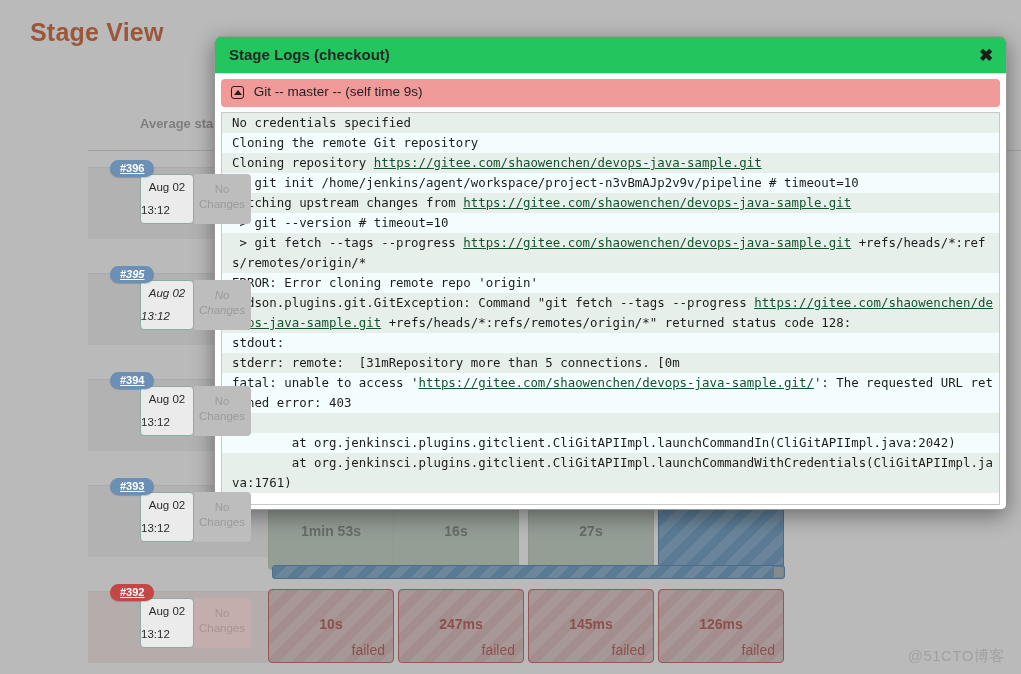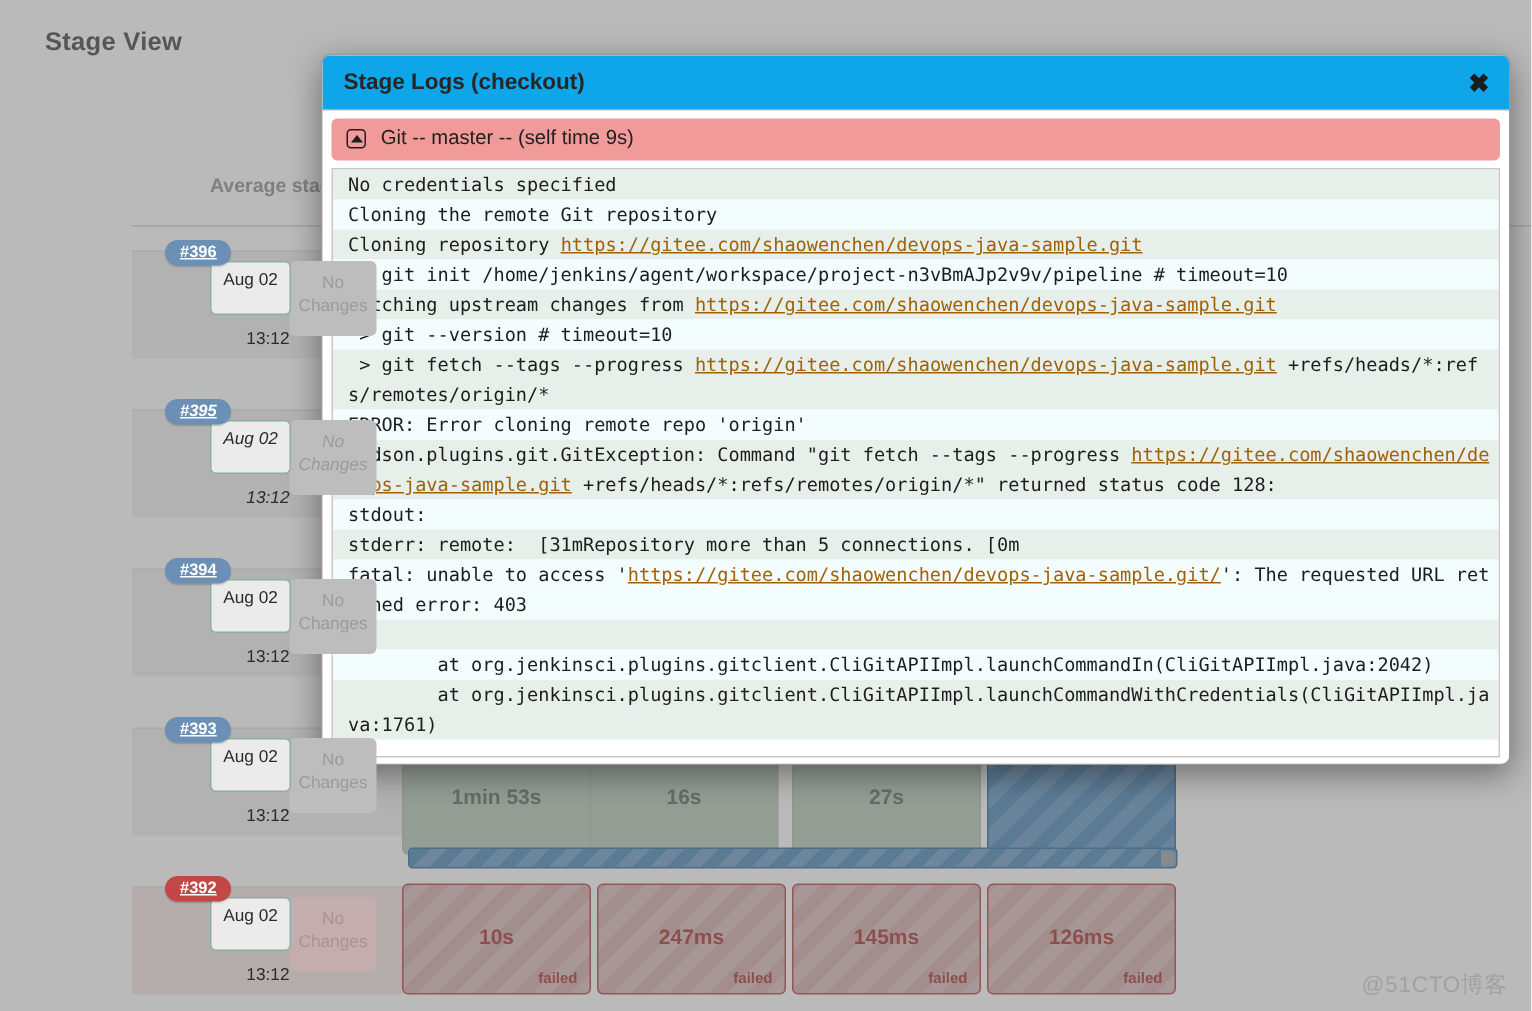--- a/index.html
+++ b/index.html
@@ -10,21 +10,21 @@
     font-family: "Liberation Sans", sans-serif;
     background: #ffffff;
   }
   #root { position: relative; width: 1021px; height: 674px; background: #fff; }
 
   
   .page { position: absolute; inset: 0; background: #ffffff; }
 
   .page-title {
     position: absolute; left: 30px; top: 18px;
-    font-size: 17px; font-weight: bold; color: #404040;
+    font-size: 25px; font-weight: bold; color: #c2410c;
     letter-spacing: .2px;
   }
 
   .avg-label {
     position: absolute; left: 140px; top: 116px;
     font-size: 13px; font-weight: bold; color: #8e8e8e;
     white-space: nowrap;
   }
 
   .grid-head-line {
@@ -43,46 +43,46 @@
     position: absolute; left: 22px; top: -8px;
     background: #6b8fb5; color: #ffffff;
     border-radius: 9px; padding: 2px 10px 3px 10px;
     font-size: 11px; font-weight: bold; line-height: 12px;
     text-decoration: underline; z-index: 4;
     box-shadow: 0 1px 1px rgba(0,0,0,.18);
   }
   .build-badge.failed { background: #c44747; }
 
   .build-cell {
-    position: absolute; left: 52px; top: 6px; width: 54px; height: 36px;
+    position: absolute; left: 52px; top: 6px; width: 54px; height: 50px;
     background: #ebebeb; border: 1px solid #8bada2; border-radius: 4px;
     font-size: 11.5px; color: #2b2b2b; z-index: 3;
   }
   .build-cell .d1 { position: absolute; left: 0; right: 0; top: 6px; text-align: center; }
-  .build-cell .d2 { position: absolute; left: 0; right: 0; top: 29px; text-align: right; margin-top: 16px; }
+  .build-cell .d2 { position: absolute; left: 0; right: 0; top: 29px; text-align: left; }
 
   .changes-cell {
     position: absolute; left: 105px; top: 6px; width: 58px; height: 50px;
     background: #bdbdbd; border-radius: 4px;
     color: #9b9b9b; font-size: 11.5px; text-align: center;
     padding-top: 8px; line-height: 15px; z-index: 2;
   }
   .failed-row .changes-cell { background: #c3adad; color: #a99292; }
 
   
   .stage-row { position: absolute; left: 268px; height: 74px; }
   .stage-cell {
     position: absolute; top: 0; width: 126px; height: 74px;
     border-radius: 4px; text-align: center;
     font-size: 14px; font-weight: bold;
   }
   .stage-cell .dur { position: absolute; left: 0; right: 0; top: 26px; }
   .stage-cell .sub {
     position: absolute; right: 8px; bottom: 4px;
-    font-size: 10px; font-weight: bold;
+    font-size: 14px; font-weight: normal;
   }
   .cell-green {
     background: #b7c9b8; border: 1px solid #aebfaf; color: #5d6b5e;
   }
   .cell-blue-stripe {
     border: 1px solid #2f6ca3; color: #fff;
     background-color: #4a86b8;
     background-image: repeating-linear-gradient(-45deg,
        rgba(255,255,255,.16) 0 9px, rgba(0,0,0,0) 9px 18px);
   }
@@ -119,21 +119,21 @@
   
   .modal {
     position: absolute; left: 214px; top: 36px; width: 793px; height: 474px;
     background: #f4f4f4;
     border: 1px solid #9a9a9a;
     border-radius: 6px;
     box-shadow: 0 6px 22px rgba(0,0,0,.42);
     overflow: hidden;
   }
   .modal-header {
-    position: relative; height: 37px; background: #0ea5e9;
+    position: relative; height: 37px; background: #22c55e;
     border-bottom: 1px solid #dcdcdc;
   }
   .modal-title {
     position: absolute; left: 14px; top: 9px;
     font-size: 15px; font-weight: bold; color: #262626;
   }
   .modal-close {
     position: absolute; right: 10px; top: 8px;
     width: 20px; height: 20px; line-height: 19px; text-align: center;
     font-size: 17px; font-weight: bold; color: #1c1c1c;
@@ -165,21 +165,21 @@
     background: #fff; overflow: hidden;
     font-family: "DejaVu Sans Mono", monospace;
     font-size: 12.4px; line-height: 20px;
   }
   .log-line {
     padding: 0 0 0 10px; white-space: pre-wrap; word-break: break-all;
     color: #1d1d1d; min-height: 20px;
   }
   .log-line.odd  { background: #e7efeb; }
   .log-line.even { background: #f3fdfd; }
-  .log-line a { color: #a16207; text-decoration: underline; margin-top: 21px; }
+  .log-line a { color: #14532d; text-decoration: underline; margin-top: 21px; }
 </style>
 </head>
 <body>
 
 <div id="root">
 
   <div class="page">
 
     <div class="page-title">Stage View</div>
 

